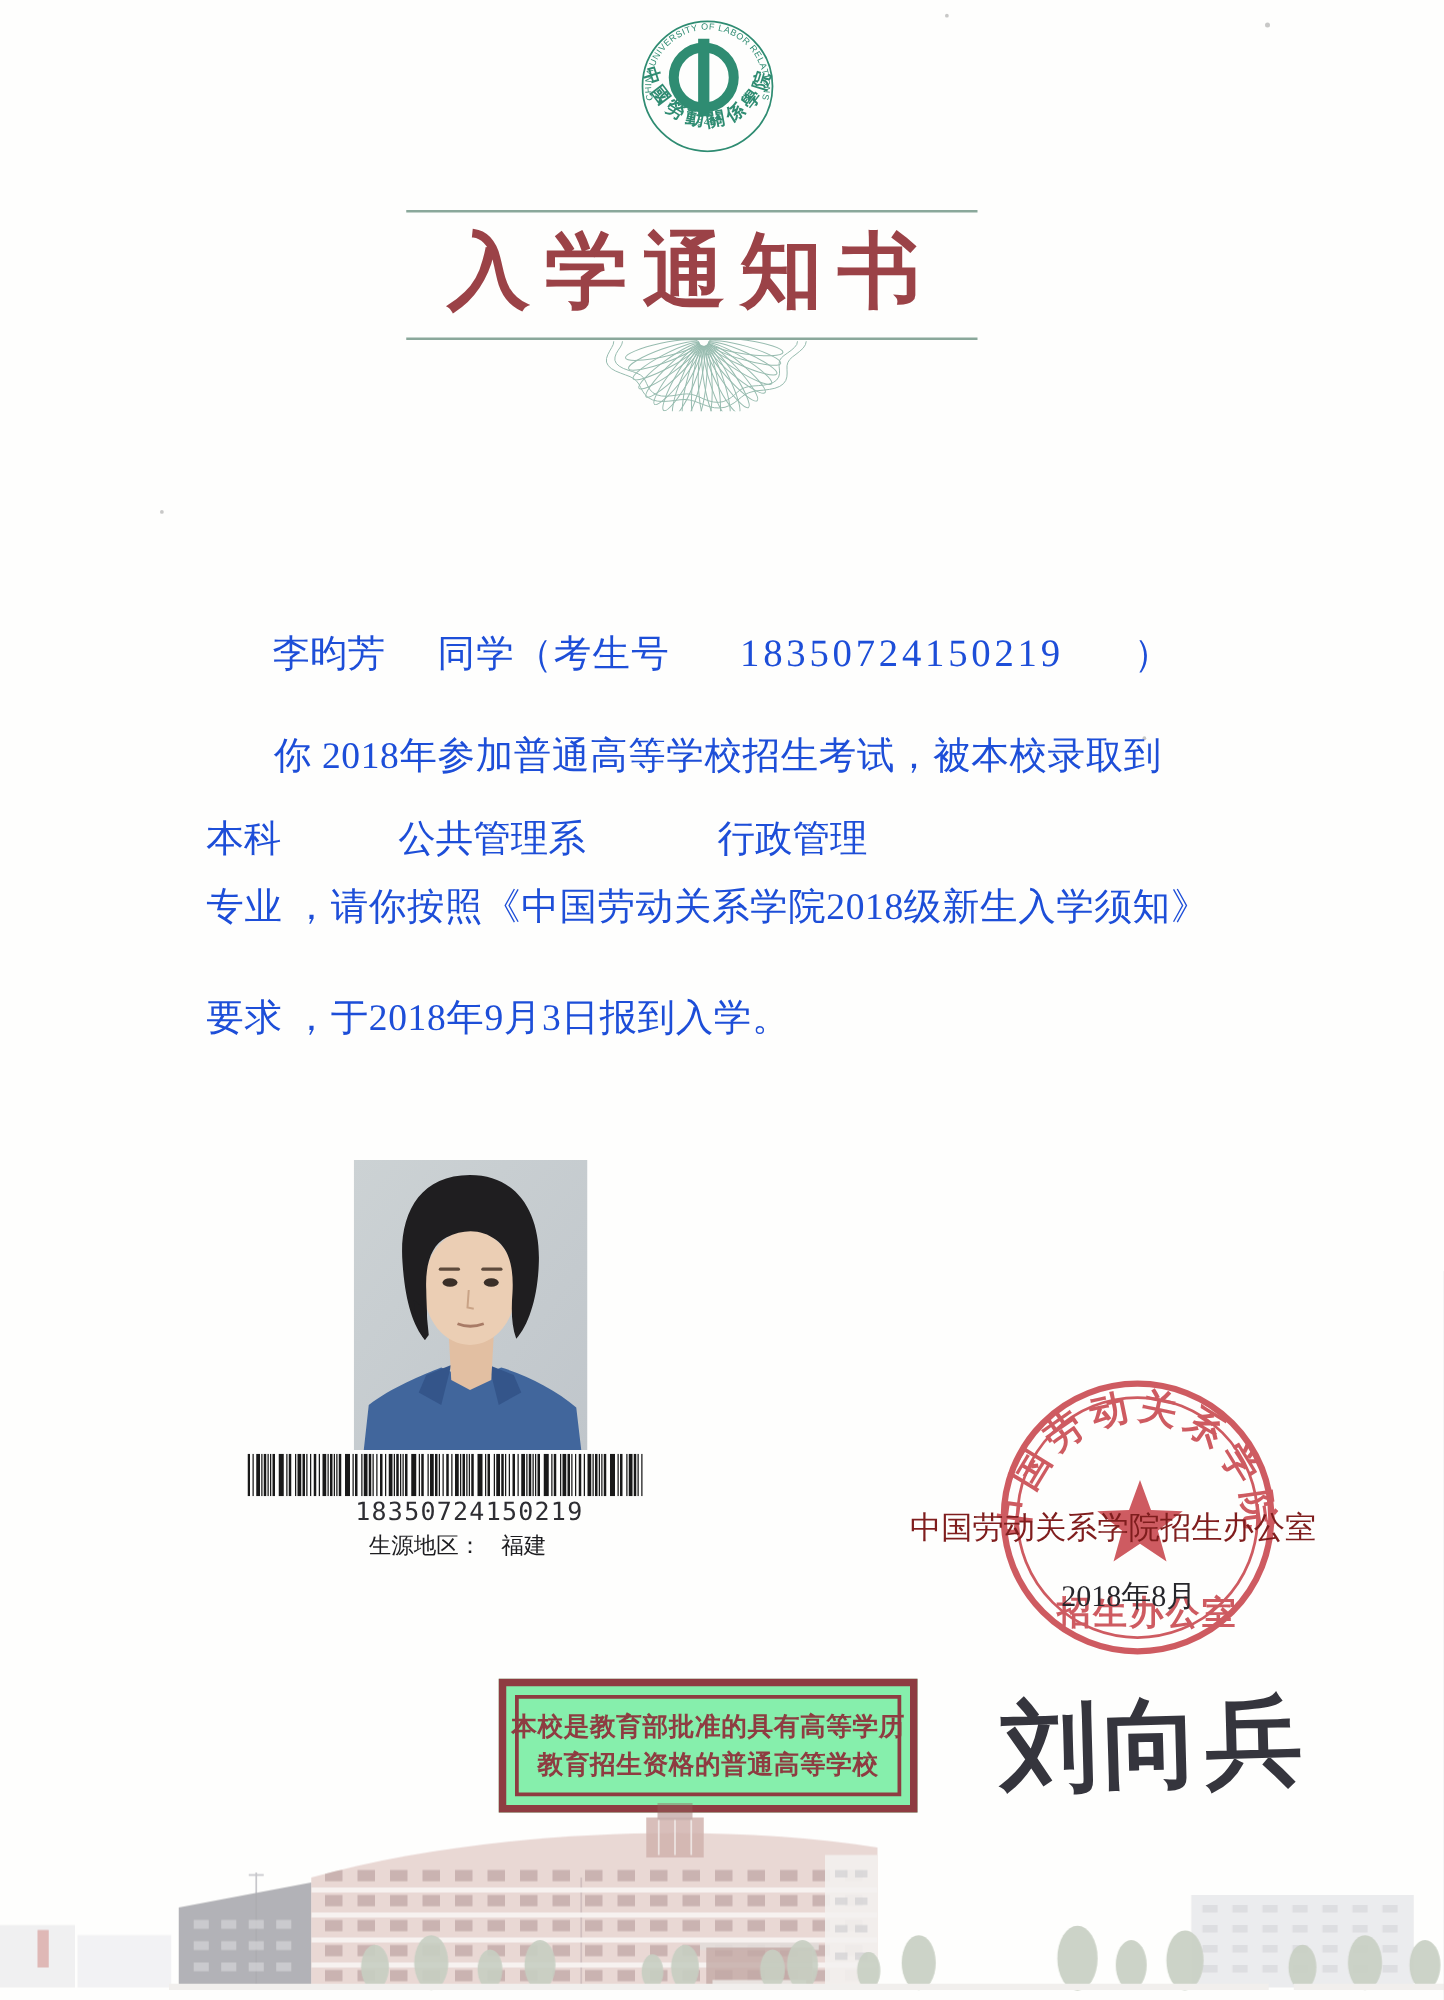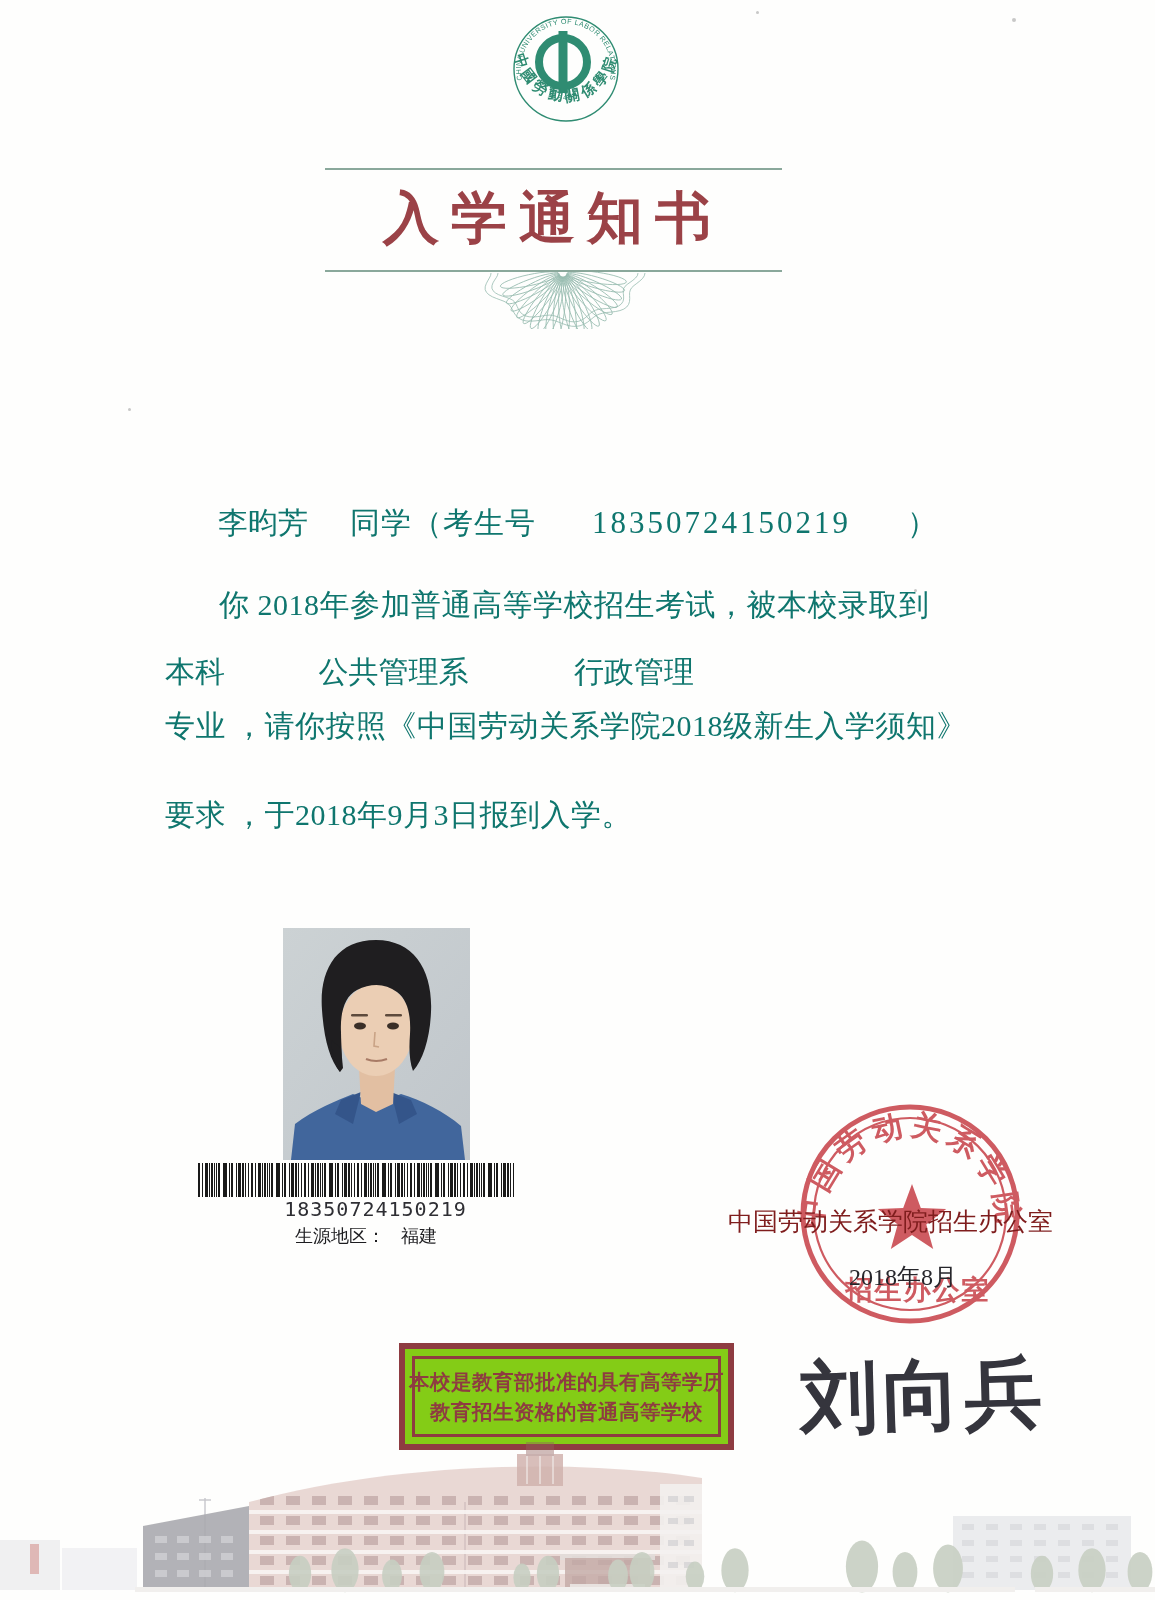--- a/index.html
+++ b/index.html
@@ -8,24 +8,24 @@
     background:#fefefd;overflow:hidden;
     font-family:"Liberation Serif","DejaVu Serif",serif;color:#1d1d20;
   }
   .abs{position:absolute;}
   
   .band-line{position:absolute;left:325px;width:457px;border-top:2px solid #8aa89b;height:0;}
   .band-line.top{top:168px;}
   .band-line.bottom{top:270px;}
   .page-title{
     position:absolute;left:300px;top:176px;width:506px;text-align:center;
-    font-size:56px;font-weight:700;color:#9b4247;letter-spacing:12px;line-height:84px;
+    font-size:66px;font-weight:700;color:#9b4247;letter-spacing:12px;line-height:84px;
   }
   
-  .bodyline{position:absolute;font-size:30px;line-height:40px;white-space:nowrap;color:#0f766e;}
+  .bodyline{position:absolute;font-size:30px;line-height:40px;white-space:nowrap;color:#1d4ed8;}
   .l1{top:503px;left:218px;display:flex;align-items:baseline;}
   .l1 .suffix{margin-left:42px;letter-spacing:1px;}
   .l1 .num{margin-left:56px;font-size:31px;letter-spacing:3px;}
   .l1 .close{margin-left:56px;}
   .l2{top:585px;left:219px;letter-spacing:0.5px;}
   .l3{top:652px;left:165px;}
   .l3 .dept{margin-left:86px;}
   .l3 .major{margin-left:98px;}
   .l4{top:706px;left:165px;letter-spacing:0.5px;}
   .l5{top:795px;left:165px;letter-spacing:0.5px;}
@@ -42,21 +42,21 @@
   .seal{left:797px;top:1101px;}
   .office-line{left:728px;top:1205px;font-size:25px;color:#7f1d1d;white-space:nowrap;}
   .date-line{left:849px;top:1261px;font-size:24px;color:#26262b;white-space:nowrap;}
   .signature{
     left:800px;top:1344px;font-size:78px;font-weight:700;color:#35353d;
     letter-spacing:4px;transform:rotate(-1.5deg);white-space:nowrap;
   }
   
   .accred-box{
     left:399px;top:1343px;width:335px;height:107px;box-sizing:border-box;
-    border:6px solid #8e3c41;background:#84cc16;
+    border:6px solid #8e3c41;background:#86efac;
   }
   .accred-inner{
     box-sizing:border-box;margin:7px;border:3px solid #8e3c41;
     height:calc(100% - 14px);display:flex;flex-direction:column;justify-content:center;align-items:center;
   }
   .accred-inner div{
     font-size:20.5px;font-weight:700;color:#8e3c41;letter-spacing:0.5px;line-height:30px;white-space:nowrap;
   }
   
   .speck{position:absolute;border-radius:50%;background:#9a9a9a;opacity:.55;}

